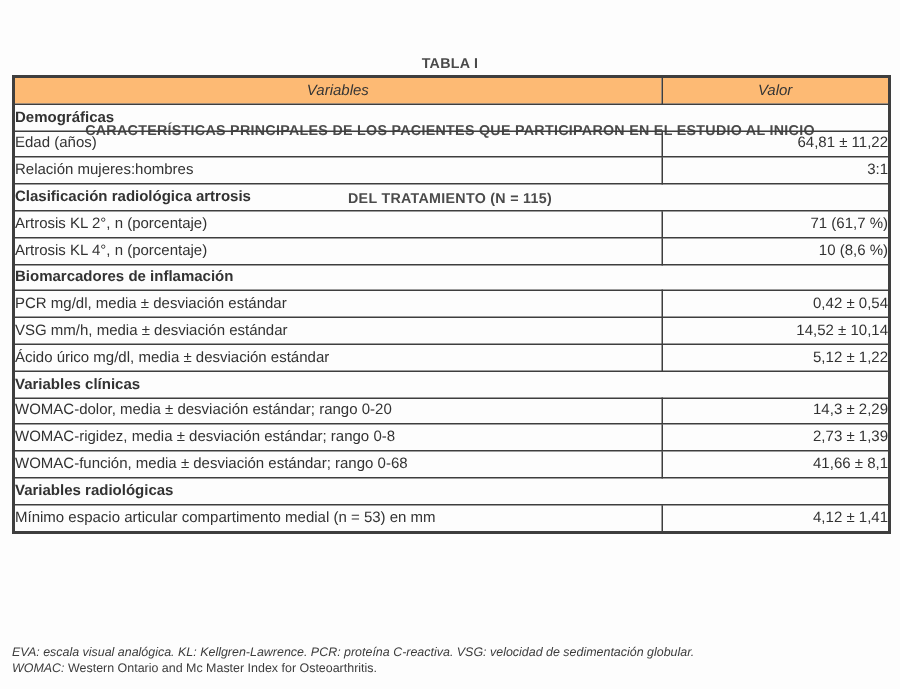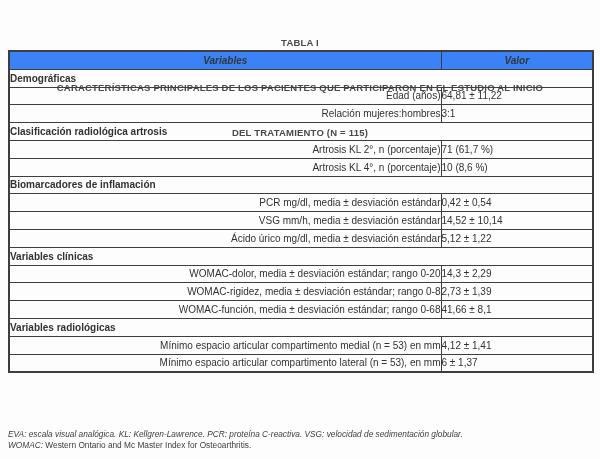--- a/index.html
+++ b/index.html
@@ -42,39 +42,39 @@
   table.main-table th,
   table.main-table td {
     border: 1px solid #3e3e3e;
     padding: 0;
     height: 16.8px;
     vertical-align: middle;
     overflow: hidden;
     white-space: nowrap;
   }
   table.main-table th {
-    background: #3b82f6;
+    background: #fdba74;
     font-style: italic;
-    font-weight: bold;
+    font-weight: normal;
     text-align: center;
     color: #353535;
     margin-top: 40px;
   }
   td.section-cell {
     font-weight: bold;
     padding-left: 5px;
     text-align: left;
     margin-top: 16px;
   }
   td.var-cell {
     padding-left: 14px;
-    text-align: right;
+    text-align: left;
   }
   td.val-cell {
-    text-align: left;
+    text-align: right;
     margin-top: 24px;
   }
   .footnote {
     position: absolute;
     left: 8px;
     top: 429px;
     width: 584px;
     font-size: 8.3px;
     line-height: 10.5px;
     color: #3c3c3c;
@@ -154,23 +154,19 @@
         <td class="var-cell">WOMAC-función, media ± desviación estándar; rango 0-68</td>
         <td class="val-cell">41,66 ± 8,1</td>
       </tr>
       <tr>
         <td colspan="2" class="section-cell">Variables radiológicas</td>
       </tr>
       <tr>
         <td class="var-cell">Mínimo espacio articular compartimento medial (n = 53) en mm</td>
         <td class="val-cell">4,12 ± 1,41</td>
       </tr>
-      <tr>
-        <td class="var-cell">Mínimo espacio articular compartimento lateral (n = 53), en mm</td>
-        <td class="val-cell">6 ± 1,37</td>
-      </tr>
     </tbody>
 </table>
 
 <div class="footnote">
   <span class="it">EVA: escala visual analógica. KL: Kellgren-Lawrence. PCR: proteína C-reactiva. VSG: velocidad de sedimentación globular.</span><br>
   <span class="it">WOMAC:</span><span> Western Ontario and Mc Master Index for Osteoarthritis.</span>
 </div>
 
 </body></html>

